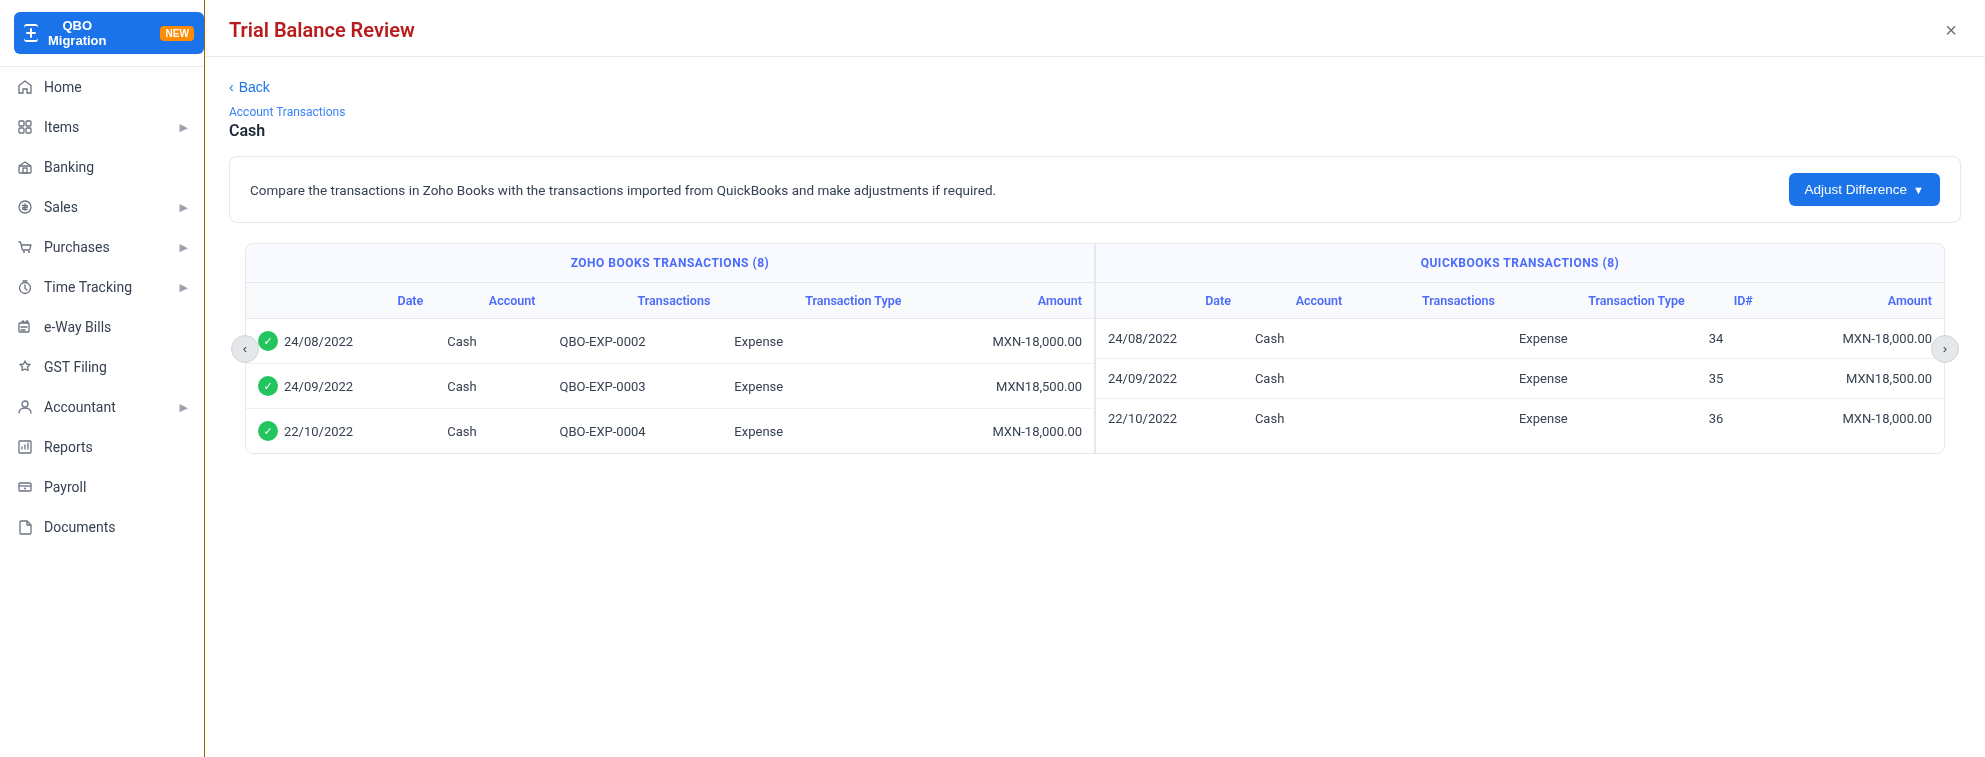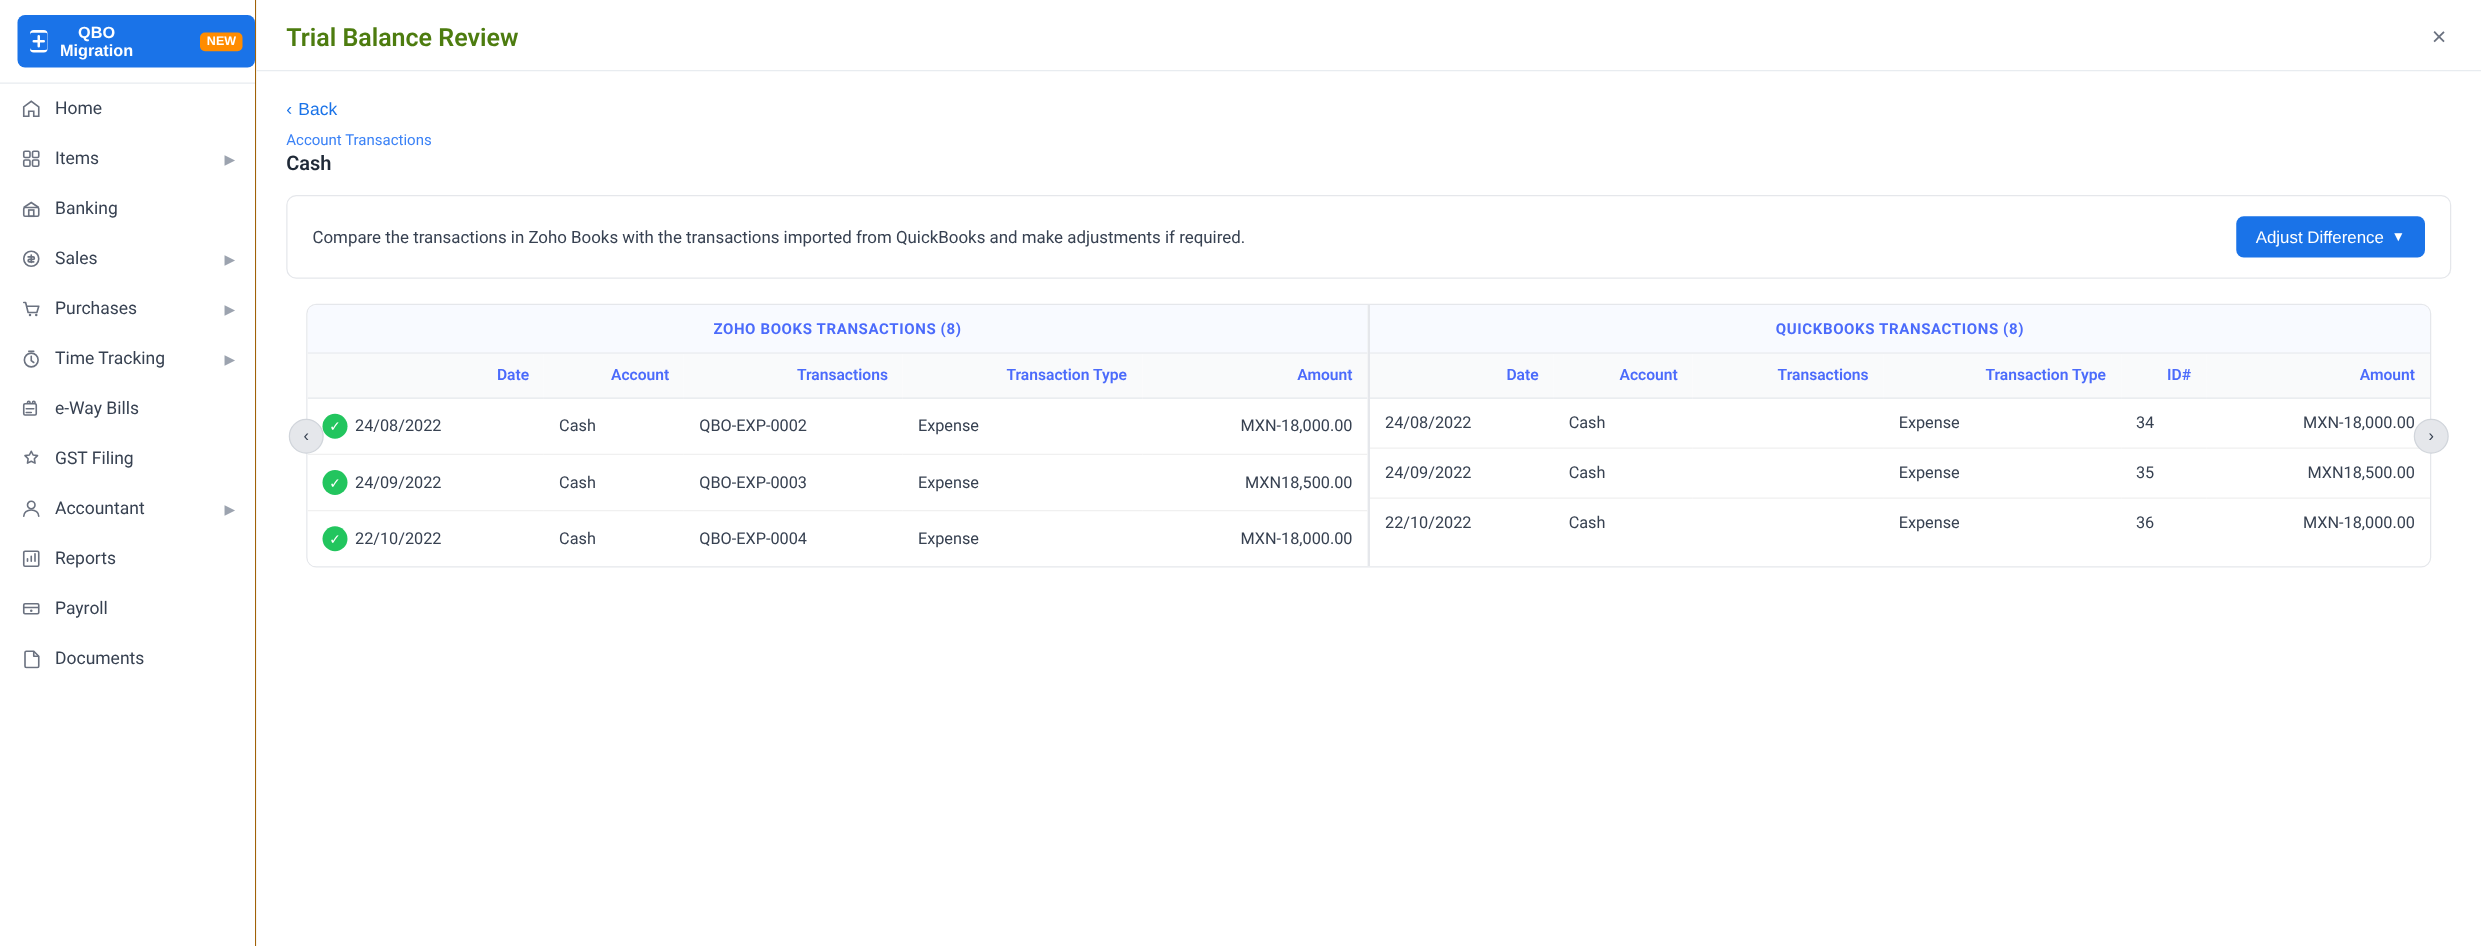--- a/index.html
+++ b/index.html
@@ -82,21 +82,21 @@
     .top-bar {
       display: flex;
       align-items: center;
       justify-content: space-between;
       padding: 16px 24px 12px;
       border-bottom: 1px solid #e8ecf0;
     }
     .page-title {
       font-size: 20px;
       font-weight: 600;
-      color: #4d7c0f;
+      color: #b91c1c;
     }
     .close-btn {
       background: none;
       border: none;
       cursor: pointer;
       font-size: 20px;
       color: #6b7280;
       padding: 4px;
       line-height: 1;
     }

